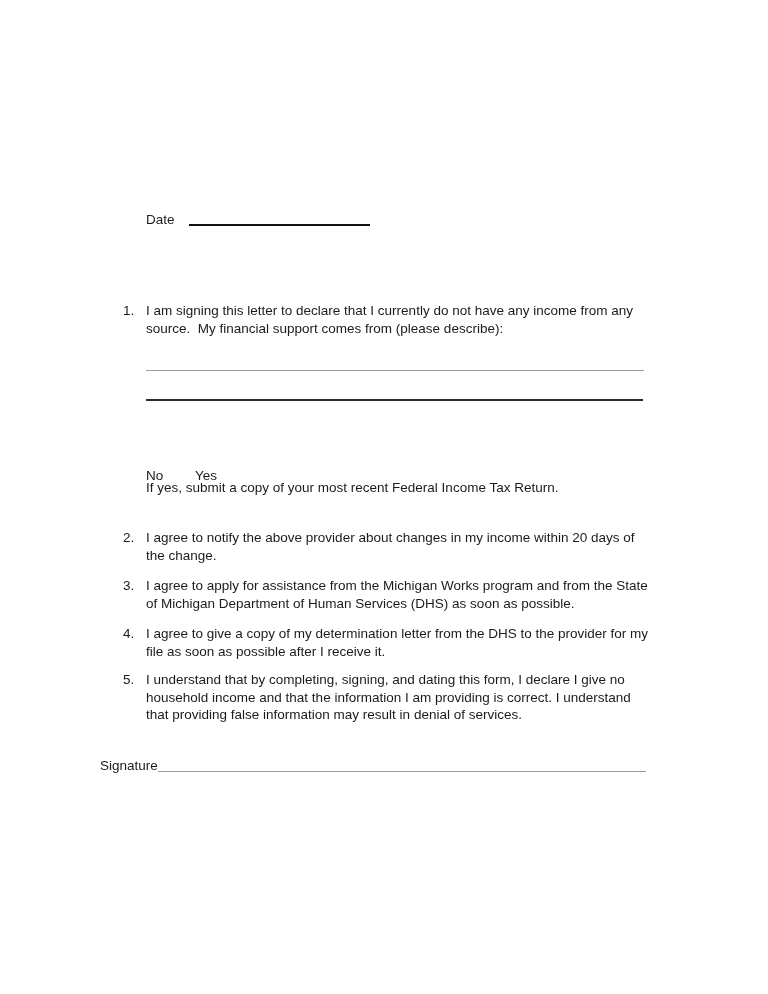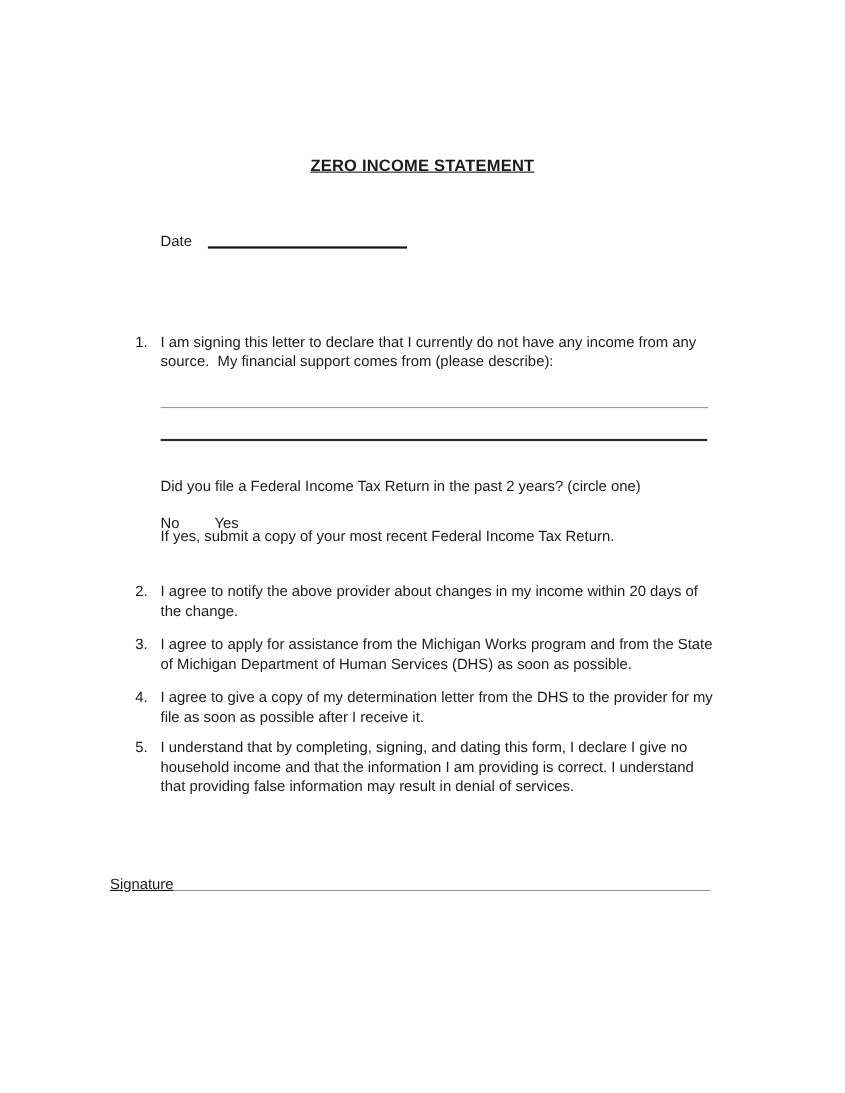--- a/index.html
+++ b/index.html
@@ -50,45 +50,43 @@
   .answers .opt + .opt { margin-left: 28px; text-align: center; }
   .if-yes     { top: 479px; left: 146px; width: 505px; }
   .list-item  { display: flex; left: 123px; width: 528px; }
   .item-1 { top: 302px; }
   .item-2 { top: 529px; }
   .item-3 { top: 577px; }
   .item-4 { top: 625px; }
   .item-5 { top: 671px; }
   .item-num  { flex: 0 0 23px; }
   .item-text { flex: 1 1 auto; white-space: pre-wrap; }
-  .signature-row { top: 795px; left: 100px; width: 546px; text-decoration: underline; }
+  .signature-row { top: 757px; left: 100px; width: 546px; }
   .signature-row .fill-line { border-bottom: 1.5px solid #9a9a9a; }
 </style>
 </head>
 <body>
 
 <div class="page">
 
-  <div class="abs doc-title">ZERO INCOME STATEMENT</div>
 
   <div class="abs field-row date-row">
     <span>Date</span>
     <span class="fill-line thick date-line"></span>
   </div>
 
 
   <div class="abs list-item item-1">
     <span class="item-num">1.</span>
     <span class="item-text">I am signing this letter to declare that I currently do not have any income from any source.  My financial support comes from (please describe):</span>
   </div>
 
   <div class="abs rule describe-line-1"></div>
   <div class="abs rule thick describe-line-2"></div>
 
-  <div class="abs question">Did you file a Federal Income Tax Return in the past 2 years? (circle one)</div>
 
   <div class="abs answers">
     <span class="opt">No</span>
     <span class="opt">Yes</span>
   </div>
 
   <div class="abs if-yes">If yes, submit a copy of your most recent Federal Income Tax Return.</div>
 
   <div class="abs list-item item-2">
     <span class="item-num">2.</span>

